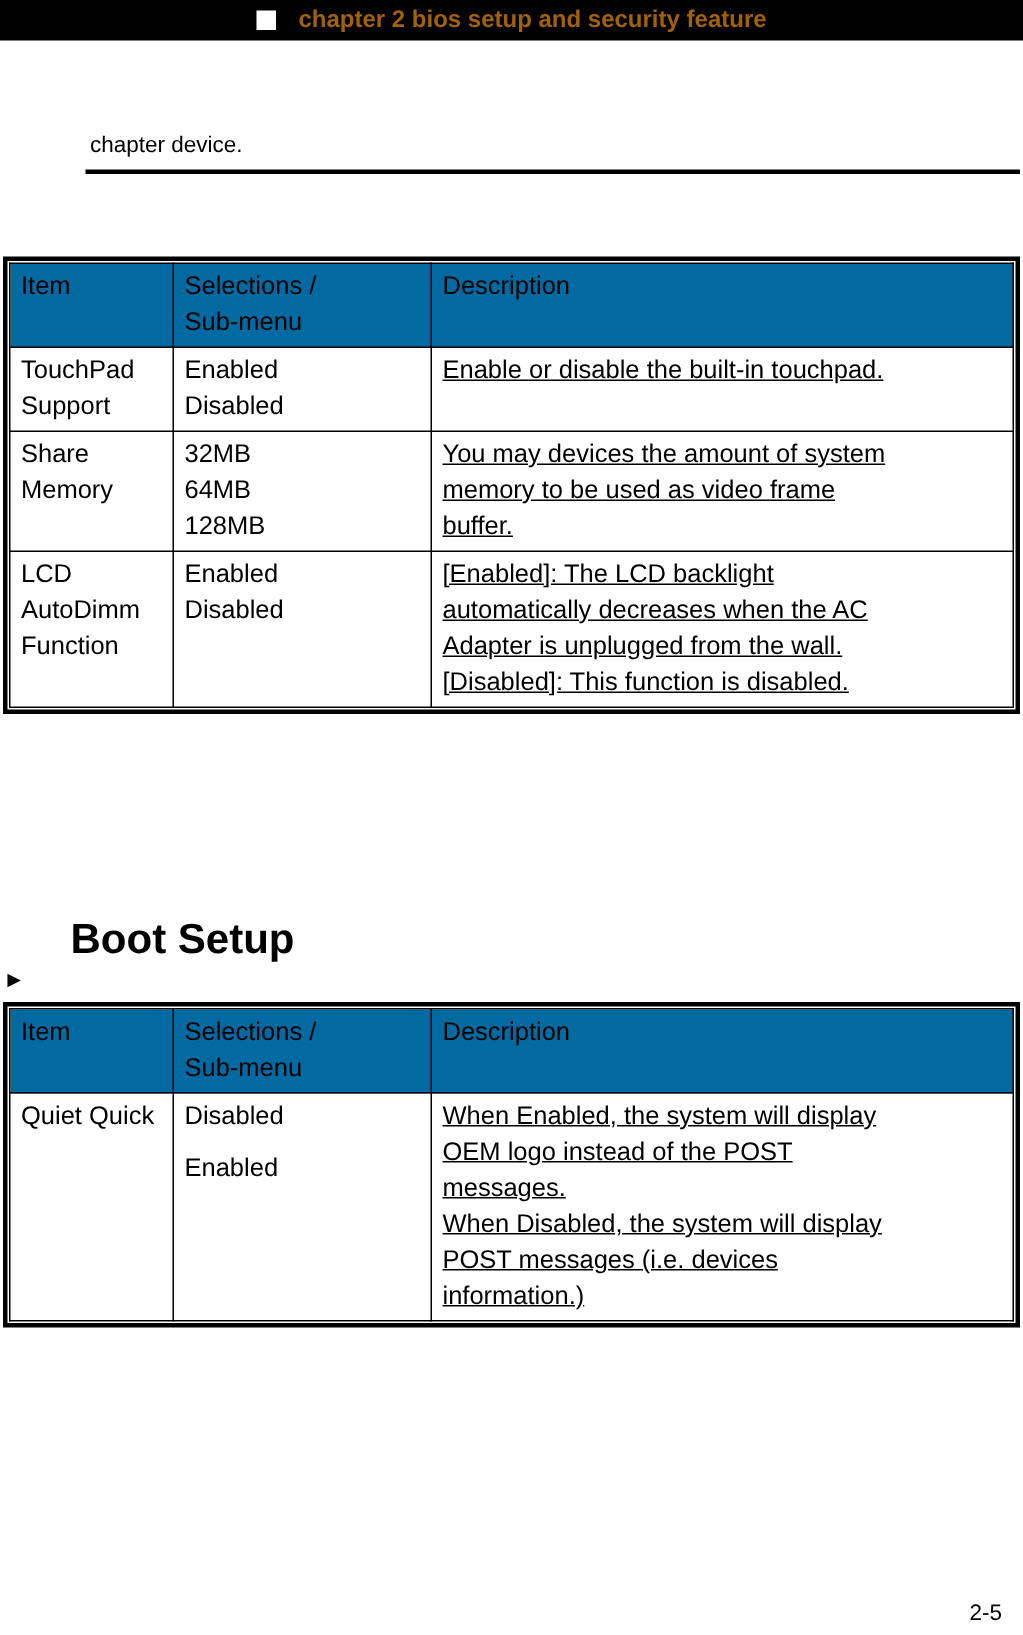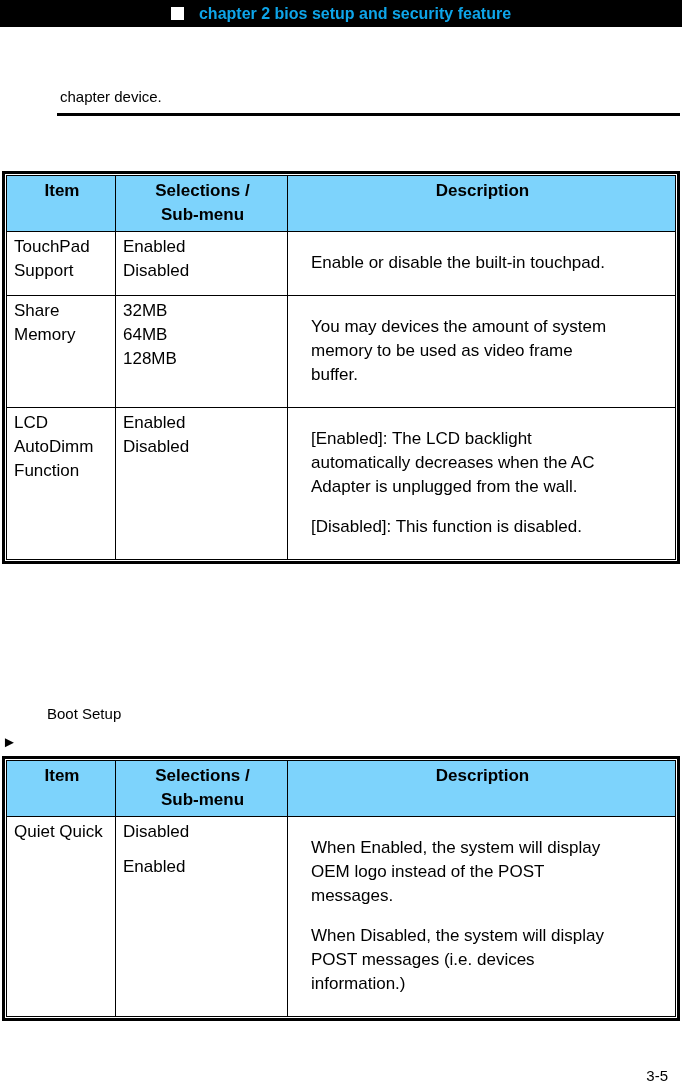--- a/index.html
+++ b/index.html
@@ -13,21 +13,21 @@
     position: relative;
     width: 682px;
     height: 1090px;
     background: #ffffff;
     overflow: hidden;
   }
   
   .topbar {
     height: 27px;
     background: #000000;
-    color: #0ea5e9;
+    color: #a16207;
     display: flex;
     align-items: center;
     justify-content: center;
     gap: 15px;
     font-weight: bold;
     font-size: 16px;
   }
   .topbar .sq {
     width: 13px;
     height: 13px;
@@ -63,37 +63,36 @@
     font-size: 17px;
     line-height: 24px;
   }
   th, td {
     border: 1px solid #000000;
     vertical-align: top;
     text-align: left;
     padding: 3px 5px 4px 7px;
   }
   th {
-    background: #7dd3fc;
-    font-weight: bold;
-    text-align: center;
+    background: #0369a1;
+    font-weight: normal;
   }
   col.c1 { width: 109px; }
   col.c2 { width: 172px; }
   .pre { white-space: pre-line; }
-  .desc div { margin: 16px; }
+  .desc div { margin: 0; text-decoration: underline; }
   .sel div { margin: 0; }
   .sel.spaced div { margin-bottom: 11px; }
   .sel.spaced div:last-child { margin-bottom: 0; }
   
   .boot-title {
     margin: 138px 16px 0 47px;
-    font-size: 15px;
+    font-size: 28px;
     line-height: 24px;
-    font-weight: normal;
+    font-weight: bold;
   }
   .boot-sub {
     margin: 5px 0 0 2px;
     font-size: 17.5px;
     line-height: 22px;
     display: flex;
     align-items: center;
   }
   .boot-sub .arrow {
     font-size: 15px;
@@ -213,15 +212,15 @@
 messages.</div>
             <div class="pre">When Disabled, the system will display
 POST messages (i.e. devices
 information.)</div>
           </td>
         </tr>
       </tbody>
     </table>
   </div>
 
-  <div class="pagenum">3-5</div>
+  <div class="pagenum">2-5</div>
 
 </div>
 
 </body></html>

